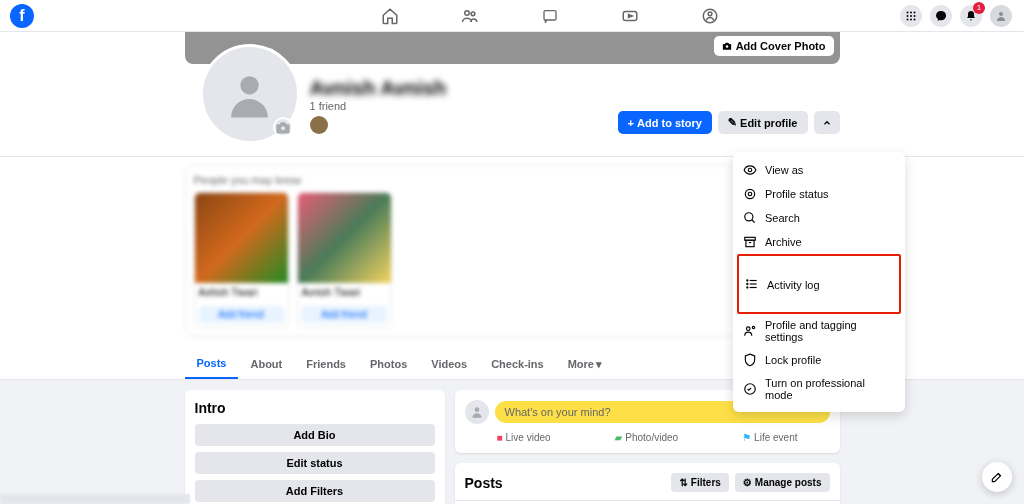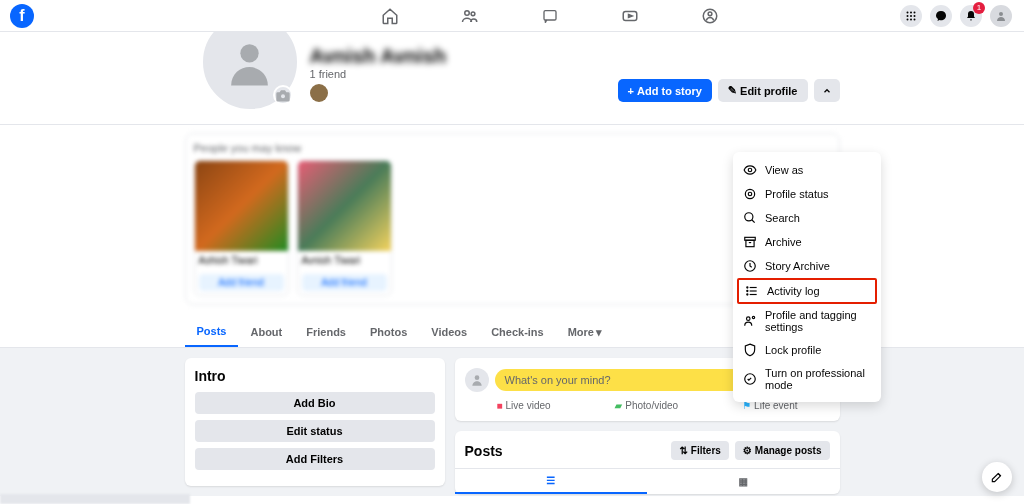--- a/index.html
+++ b/index.html
@@ -39,24 +39,24 @@
   .suggestions { width: 655px; margin: 8px auto; border: 1px solid #e4e6eb; border-radius: 8px; padding: 8px; filter: blur(2px); }
   .sug-title { font-size: 11px; color: #65676b; margin-bottom: 6px; }
   .sug-cards { display: flex; gap: 8px; }
   .sug-card { width: 95px; border: 1px solid #e4e6eb; border-radius: 6px; overflow: hidden; }
   .sug-img { height: 90px; background: linear-gradient(135deg, #8b4513, #d2691e, #228b22); }
   .sug-img.b { background: linear-gradient(135deg, #e85d75, #4a7c59, #f4d35e); }
   .sug-name { font-size: 10px; padding: 4px; color: #050505; }
   .sug-btn { margin: 4px; padding: 3px; background: #e7f3ff; color: #0866ff; font-size: 10px; text-align: center; border-radius: 4px; }
   
   
-  .dropdown { position: absolute; top: 152px; left: 733px; width: 148px; background: #fff; border-radius: 6px; box-shadow: 0 4px 12px rgba(0,0,0,0.15); padding: 6px 0; z-index: 50; }
+  .dropdown { position: absolute; top: 152px; left: 733px; width: 172px; background: #fff; border-radius: 6px; box-shadow: 0 4px 12px rgba(0,0,0,0.15); padding: 6px 0; z-index: 50; }
   .dd-item { display: flex; align-items: center; gap: 8px; padding: 5px 10px; font-size: 11px; cursor: pointer; }
   .dd-icon { width: 14px; height: 14px; display: flex; align-items: center; justify-content: center; color: #050505; }
-  .dd-highlight { border: 2px solid #e41e00; border-radius: 2px; margin: 0 4px; padding: 4px 6px; }
+  .dd-highlight { border: 2px solid #e41e00; border-radius: 2px; margin: 0 4px; padding: 21px 6px; align-items: flex-end; }
   
   
   .tabs-wrap { border-bottom: 1px solid #e4e6eb; background: #fff; }
   .tabs { width: 655px; margin: 0 auto; display: flex; align-items: center; padding-top: 4px; position: relative; }
   .tab { padding: 8px 12px; font-size: 11px; color: #65676b; cursor: pointer; font-weight: 600; }
   .tab.active { color: #0866ff; border-bottom: 2px solid #0866ff; }
   .tab-more { display: flex; align-items: center; gap: 2px; }
   .tab-dots { margin-left: auto; padding: 4px 10px; background: #e4e6eb; border-radius: 4px; cursor: pointer; font-size: 12px; font-weight: bold; }
   
   
@@ -154,20 +154,29 @@
           <circle cx="12" cy="8" r="4"></circle>
           <path d="M4 22c0-5 4-8 8-8s8 3 8 8"></path>
         </svg>
       </div>
   </div>
 </div>
 
 <div class="main-wrap">
 
   <div class="cover-section">
+    <div class="cover">
+      <div class="add-cover">
+        <svg width="10" height="10" viewBox="0 0 24 24" fill="#050505">
+            <path d="M4 7h3l2-3h6l2 3h3a2 2 0 012 2v10a2 2 0 01-2 2H4a2 2 0 01-2-2V9a2 2 0 012-2z"></path>
+            <circle cx="12" cy="13" r="3" fill="#fff"></circle>
+          </svg>
+        <span>Add Cover Photo</span>
+      </div>
+    </div>
     <div class="profile-row">
       <div class="avatar-big">
         <svg viewBox="0 0 24 24">
             <circle cx="12" cy="8" r="4"></circle>
             <path d="M4 22c0-5 4-8 8-8s8 3 8 8"></path>
           </svg>
         <div class="cam-btn">
             <svg width="10" height="10" viewBox="0 0 24 24" fill="#050505">
               <path d="M4 7h3l2-3h6l2 3h3a2 2 0 012 2v10a2 2 0 01-2 2H4a2 2 0 01-2-2V9a2 2 0 012-2z"></path>
               <circle cx="12" cy="13" r="3" fill="#e4e6eb"></circle>
@@ -304,29 +313,20 @@
   <div class="dd-item">
       <span class="dd-icon">
         <svg width="14" height="14" viewBox="0 0 24 24" fill="none" stroke="#050505" stroke-width="2">
           <rect x="3" y="4" width="18" height="5"></rect>
           <rect x="5" y="9" width="14" height="11"></rect>
           <line x1="10" y1="13" x2="14" y2="13"></line>
         </svg>
       </span>
       <span>Archive</span>
     </div>
-  <div class="dd-item">
-      <span class="dd-icon">
-        <svg width="14" height="14" viewBox="0 0 24 24" fill="none" stroke="#050505" stroke-width="2">
-          <circle cx="12" cy="12" r="9"></circle>
-          <path d="M12 7v5l3 2"></path>
-        </svg>
-      </span>
-      <span>Story Archive</span>
-    </div>
   <div class="dd-item dd-highlight">
       <span class="dd-icon">
         <svg width="14" height="14" viewBox="0 0 24 24" fill="none" stroke="#050505" stroke-width="2">
           <line x1="8" y1="6" x2="20" y2="6"></line>
           <line x1="8" y1="12" x2="20" y2="12"></line>
           <line x1="8" y1="18" x2="20" y2="18"></line>
           <circle cx="4" cy="6" r="1"></circle>
           <circle cx="4" cy="12" r="1"></circle>
           <circle cx="4" cy="18" r="1"></circle>
         </svg>

